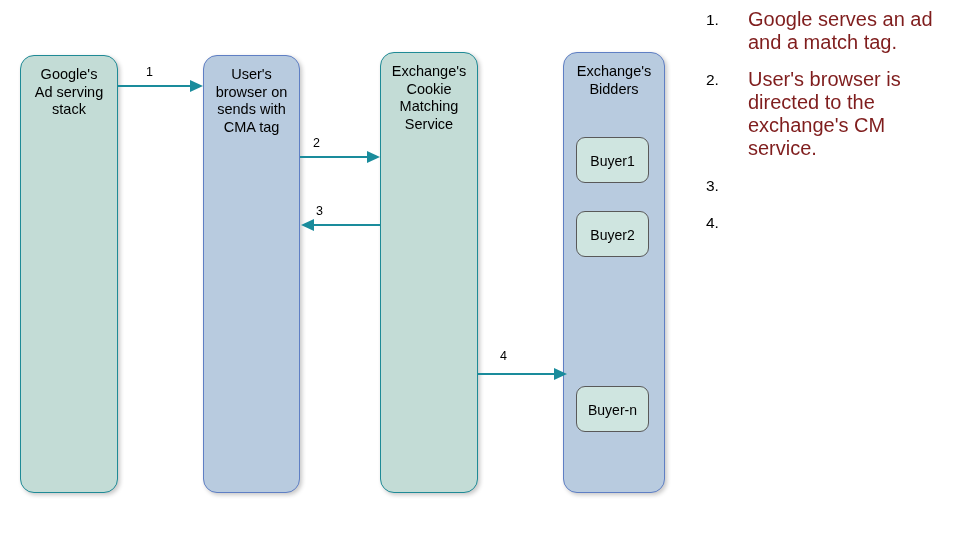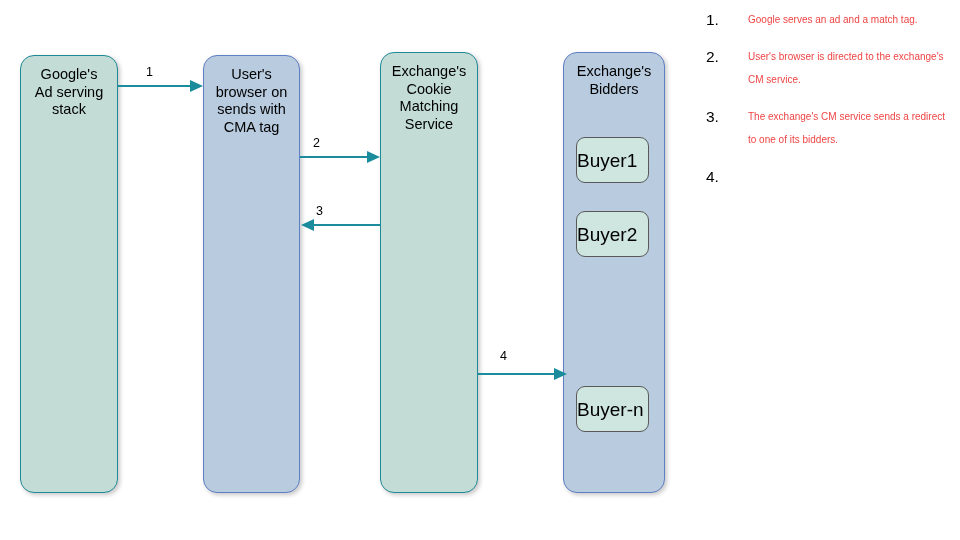--- a/index.html
+++ b/index.html
@@ -59,23 +59,23 @@
 
   .buyer-box {
     position: absolute;
     box-sizing: border-box;
     left: 12px;
     width: 73px;
     height: 46px;
     background: #cfe5e0;
     border: 1.1px solid #595959;
     border-radius: 9px;
-    font-size: 19px;
+    font-size: 14px;
     line-height: 46px;
-    text-align: left;
+    text-align: center;
     color: #000;
   }
   #buyer-1 { top: 84px; }
   #buyer-2 { top: 158px; }
   #buyer-3 { top: 201px; }
   #buyer-n { top: 333px; }
 
   
   .arrow-line {
     position: absolute;
@@ -132,23 +132,23 @@
   }
   .legend-num {
     width: 42px;
     flex: 0 0 42px;
     font-size: 15.5px;
     line-height: 23px;
     color: #000;
   }
   .legend-text {
     flex: 1 1 auto;
-    font-size: 10px;
+    font-size: 20px;
     line-height: 23px;
-    color: #ef4444;
+    color: #7f1d1d;
   }
 </style>
 </head>
 <body>
 
 <div id="diagram-canvas">
 
   <div class="node green" id="node-google">
     <span class="node-title">Google's
 Ad serving
@@ -199,18 +199,17 @@
   <div class="legend-item">
     <div class="legend-num">1.</div>
     <div class="legend-text">Google serves an ad and a match tag.</div>
   </div>
   <div class="legend-item">
     <div class="legend-num">2.</div>
     <div class="legend-text">User's browser is directed to the exchange's CM service.</div>
   </div>
   <div class="legend-item">
     <div class="legend-num">3.</div>
-    <div class="legend-text">The exchange's CM service sends a redirect to one of its bidders.</div>
   </div>
   <div class="legend-item">
     <div class="legend-num">4.</div>
   </div>
 </div>
 
 </body></html>

